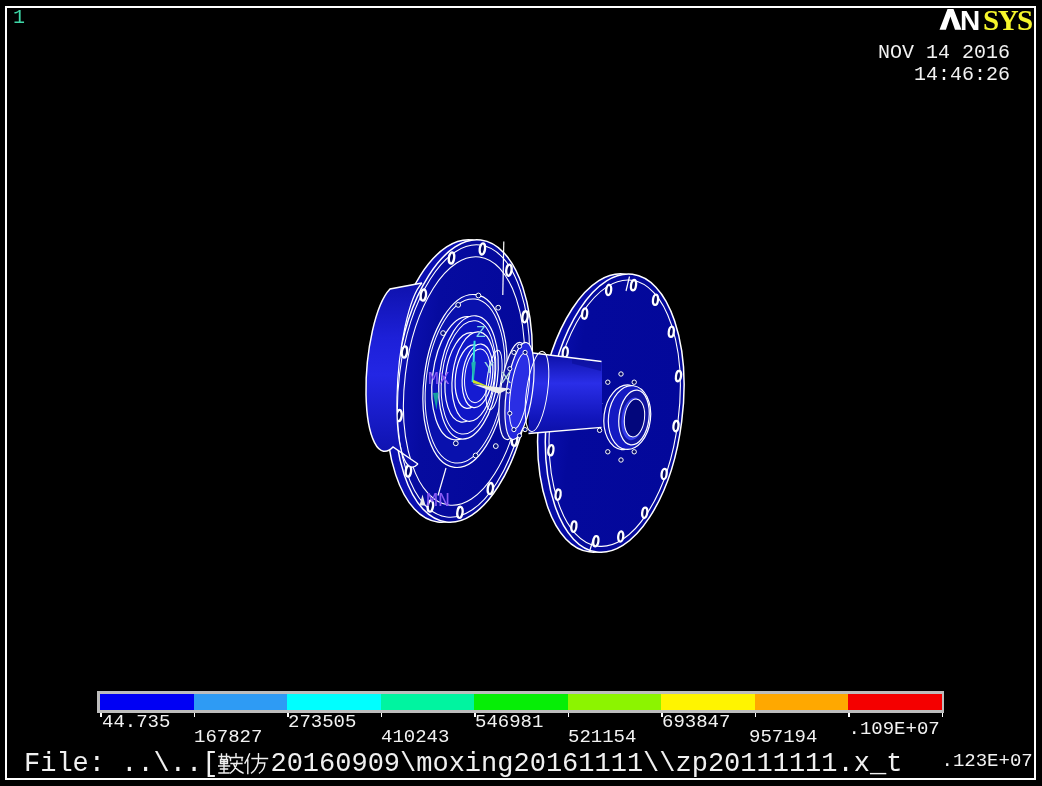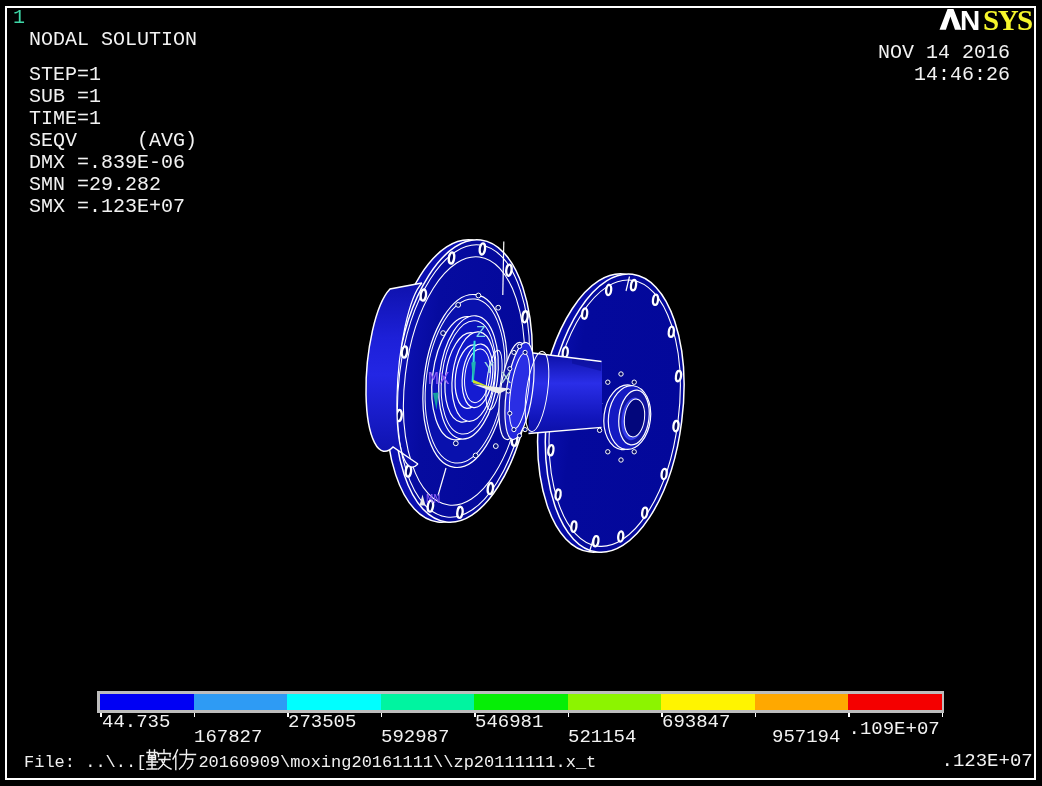--- a/index.html
+++ b/index.html
@@ -134,40 +134,32 @@
 <ellipse cx="633" cy="418.8" rx="11.5" ry="21.5" transform="rotate(7 633 418.8)" fill="#333ae8"></ellipse>
 <ellipse cx="634.5" cy="418" rx="10" ry="19" transform="rotate(7 634.5 418)" fill="#03077c" stroke="#fff" stroke-width="1.0"></ellipse>
 <line x1="474.6" y1="340.8" x2="472.6" y2="382" stroke="#35e0e0" stroke-width="2"></line>
 <polygon points="471.3,362.5 473.4,384.5 475.8,361.5" fill="#1fb3b3"></polygon>
 <polygon points="473,384.2 509.5,388.5 499,393.8" fill="#ececec"></polygon>
 <polygon points="472.8,383 491,387.5 473.2,379.8" fill="#cde22a"></polygon>
 <polygon points="433,393 436.5,410 438.5,392.5" fill="#17a0a0"></polygon>
 <polygon points="419.5,505.5 422.5,494.5 425.5,505.5" fill="#e8e8e8"></polygon>
 </svg>
 <div class="t" style="left:13px;top:7px;color:#3ed6a6">1</div>
-<div class="t" style="left:29px;top:29px">NODAL SOLUTION</div>
-<div class="t" style="left:29px;top:64px">STEP=1
-SUB =1
-TIME=1
-SEQV     (AVG)
-DMX =.839E-06
-SMN =29.282
-SMX =.123E+07</div>
 <div class="t" style="right:32px;top:42px">NOV 14 2016</div>
 <div class="t" style="right:32px;top:64px">14:46:26</div>
 <svg width="104" height="30" viewBox="0 0 104 30" style="position:absolute;left:936px;top:4px">
 <polygon points="3.5,25.7 11.5,5 17.5,5 25.5,25.7 19,25.7 14.4,12.5 9.9,25.7" fill="#fff"></polygon>
 <text x="24" y="25.7" font-family="Liberation Sans, sans-serif" font-weight="bold" font-size="28px" fill="#fff">N</text>
 <text x="47" y="25.7" font-family="Liberation Serif, serif" font-weight="bold" font-size="29px" fill="#f6f62c" letter-spacing="-1.5">SYS</text>
 </svg>
 <div class="s" style="left:476px;top:325px;color:#7fd4e8;font-size:16px">Z</div>
 <div class="s" style="left:484px;top:360px;color:#9fd8e0">Y</div>
 <div class="s" style="left:501px;top:370px;color:#b8dcd8">X</div>
 <div class="s" style="left:428px;top:371px;font-size:18px">MX</div>
-<div class="s" style="left:426px;top:492px;font-size:12px">MN</div>
+<div class="s" style="left:426px;top:492px;font-size:20px">MN</div>
 <div style="position:absolute;left:97px;top:691px;width:847px;height:22px;background:#bdbdbd"></div>
 <div style="position:absolute;left:100.0px;top:694px;width:93.5px;height:16px;background:#0000f4"></div>
 <div style="position:absolute;left:193.5px;top:694px;width:93.5px;height:16px;background:#2e9bf4"></div>
 <div style="position:absolute;left:287.0px;top:694px;width:93.5px;height:16px;background:#00ffff"></div>
 <div style="position:absolute;left:380.5px;top:694px;width:93.5px;height:16px;background:#00f4a0"></div>
 <div style="position:absolute;left:474.0px;top:694px;width:93.5px;height:16px;background:#06ee06"></div>
 <div style="position:absolute;left:567.5px;top:694px;width:93.5px;height:16px;background:#8cf400"></div>
 <div style="position:absolute;left:661.0px;top:694px;width:93.5px;height:16px;background:#fff400"></div>
 <div style="position:absolute;left:754.5px;top:694px;width:93.5px;height:16px;background:#ffa800"></div>
 <div style="position:absolute;left:848.0px;top:694px;width:93.5px;height:16px;background:#f40000"></div>
@@ -180,23 +172,23 @@
 <div style="position:absolute;left:661.0px;top:713px;width:1.5px;height:4px;background:#fff"></div>
 <div style="position:absolute;left:754.5px;top:713px;width:1.5px;height:4px;background:#fff"></div>
 <div style="position:absolute;left:848.0px;top:713px;width:1.5px;height:4px;background:#fff"></div>
 <div style="position:absolute;left:941.5px;top:713px;width:1.5px;height:4px;background:#fff"></div>
 <div class="lb" style="left:102px;top:714.5px">44.735</div>
 <div class="lb" style="left:288px;top:714.5px">273505</div>
 <div class="lb" style="left:475px;top:714.5px">546981</div>
 <div class="lb" style="left:662px;top:714.5px">693847</div>
 <div class="lb" style="left:848.5px;top:722px">.109E+07</div>
 <div class="lb" style="left:194px;top:729.5px">167827</div>
-<div class="lb" style="left:381px;top:729.5px">592987</div>
+<div class="lb" style="left:381px;top:729.5px">410243</div>
 <div class="lb" style="left:568px;top:729.5px">521154</div>
-<div class="lb" style="left:772px;top:729.5px">957194</div>
+<div class="lb" style="left:749px;top:729.5px">957194</div>
 <div class="lb" style="left:941.5px;top:754px">.123E+07</div>
-<div style="position:absolute;left:24px;top:749px;color:#f0f0f0;font-size:17px;white-space:pre">File: ..\..[<svg width="52" height="22" viewBox="0 0 52 22" style="vertical-align:-4px">
+<div style="position:absolute;left:24px;top:749px;color:#f0f0f0;font-size:27px;white-space:pre">File: ..\..[<svg width="52" height="22" viewBox="0 0 52 22" style="vertical-align:-4px">
 <g stroke="#f0f0f0" stroke-width="1.4" fill="none" stroke-linecap="square">
 <path d="M1,3.5 H11 M3.5,1 V6 M8.5,1 V6 M2.5,6.5 H9.5 V10.5 H2.5 Z M2.5,8.5 H9.5 M6,6.5 V16 M0.5,13 H11.5 M2.5,16 H9.5 M6,16 V20 M1,20 H11"></path>
 <path d="M18,0.5 V3 M11.5,4.5 H24.5 M12.5,4.5 V7.5 M24,4.5 V7.5 M13,10.5 H24 M19,8 C19,13 16,17.5 12.5,20 M15.5,10.5 C16.5,15 20.5,18 25,20"></path>
 <path d="M31.5,1 C30.2,4.5 28.8,7.5 27,10 M29.8,7 V20.5 M40.5,0.5 V4 M34,5.5 H49.5 M40.5,5.5 C40.5,11 38.2,16.5 33.5,20 M40.8,10 H46.8 C46.8,14.5 45.2,17.5 41.5,20"></path>
 </g>
       </svg>20160909\moxing20161111\\zp20111111.x_t</div>
 </div>
 </body></html>

